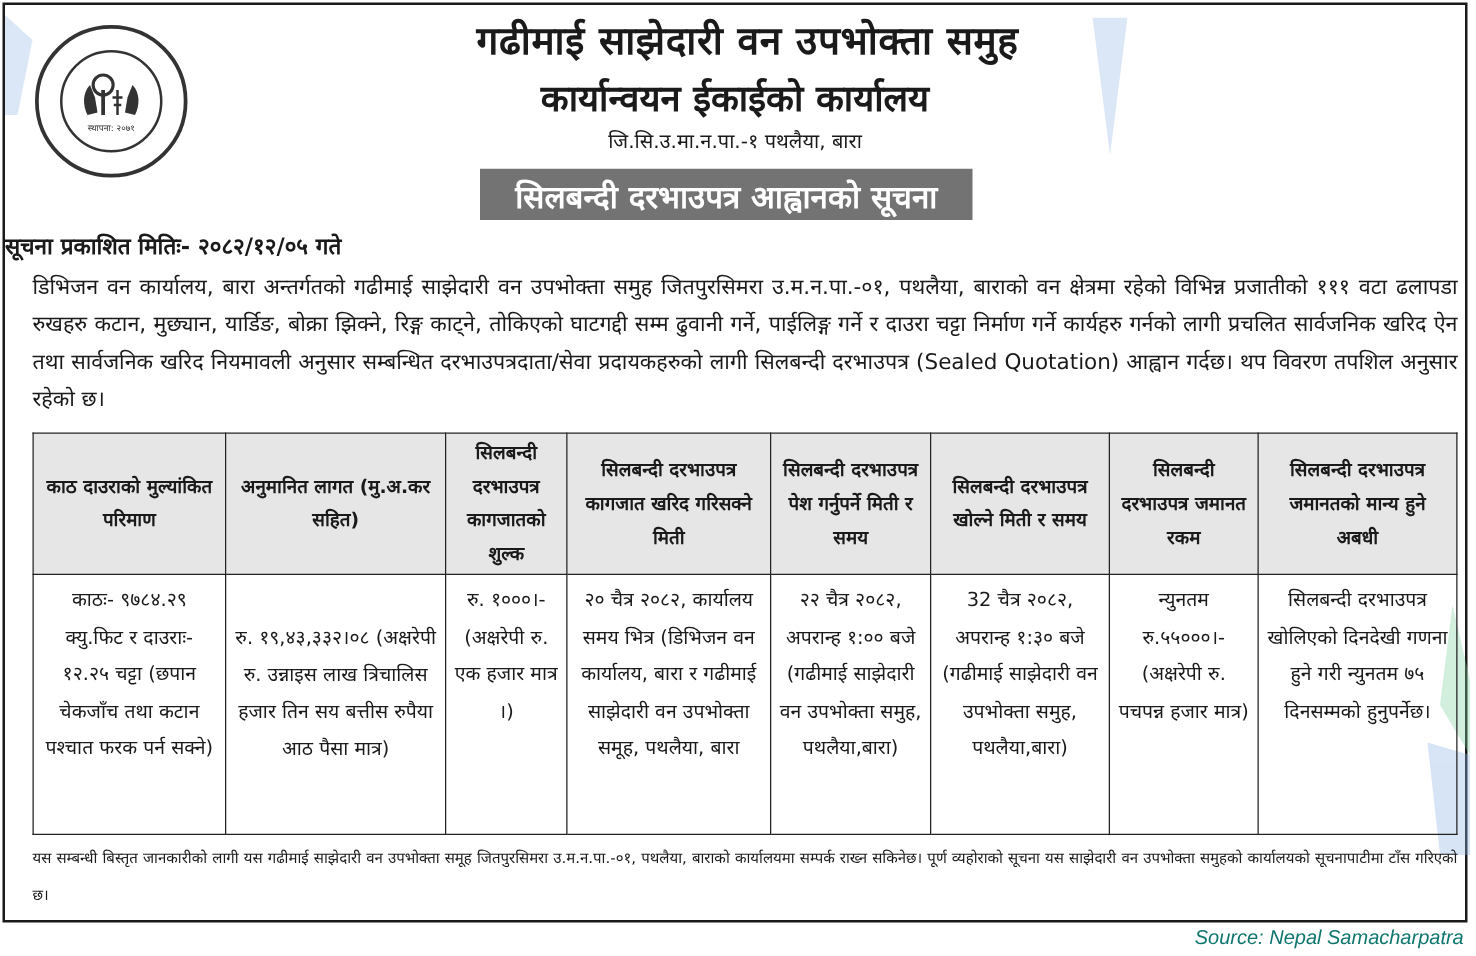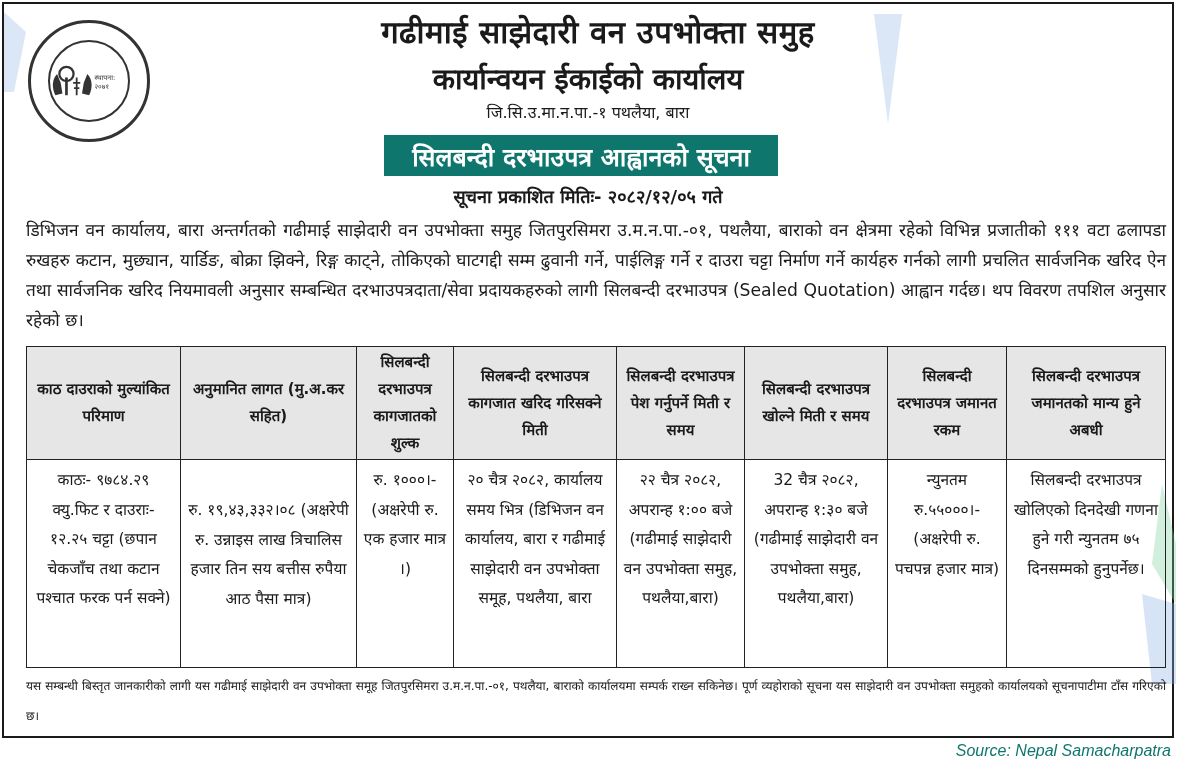--- a/index.html
+++ b/index.html
@@ -14,42 +14,42 @@
   .watermark-shape {
     position:absolute; opacity:0.35; pointer-events:none;
   }
   .logo {
     position:absolute; left:24px; top:16px; width:122px; height:122px;
     border-radius:50%; border:3px solid #333; box-sizing:border-box;
     display:flex; align-items:center; justify-content:center;
   }
   .logo-inner {
     width:78px; height:78px; border-radius:50%; border:2px solid #333;
-    display:flex; flex-direction:row; align-items:center; justify-content:center;
+    display:flex; flex-direction:column; align-items:center; justify-content:center;
     font-size:8px; color:#333;
   }
   .title1 {
     position:absolute; left:0; right:0; top:6px; text-align:center;
     font-size:31px; font-weight:bold; letter-spacing:0.5px;padding-left:20px;
   }
   .title2 {
     position:absolute; left:0; right:0; top:54px; text-align:center;
     font-size:29px; font-weight:bold;
   }
   .address {
     position:absolute; left:0; right:0; top:97px; text-align:center;
     font-size:16px;
   }
   .notice-banner {
     position:absolute; left:380px; top:131px; width:394px; height:41px;
-    background:#0f766e; color:#fff; display:flex; align-items:center; justify-content:center;
+    background:#737373; color:#fff; display:flex; align-items:center; justify-content:center;
     font-size:25px; font-weight:bold;
   }
   .pub-date {
-    position:absolute; left:0; right:0; top:180px; text-align:center;
+    position:absolute; left:0; right:0; top:180px; 
     font-size:18px; font-weight:bold;
   }
   .intro {
     position:absolute; left:22px; top:211px; width:1140px;
     font-size:17.2px; line-height:30px; text-align:justify; text-align-last:left;
   }
   table.tender {
     position:absolute; left:22px; top:342px; width:1139px; height:322px;
     border-collapse:collapse; table-layout:fixed;
   }

